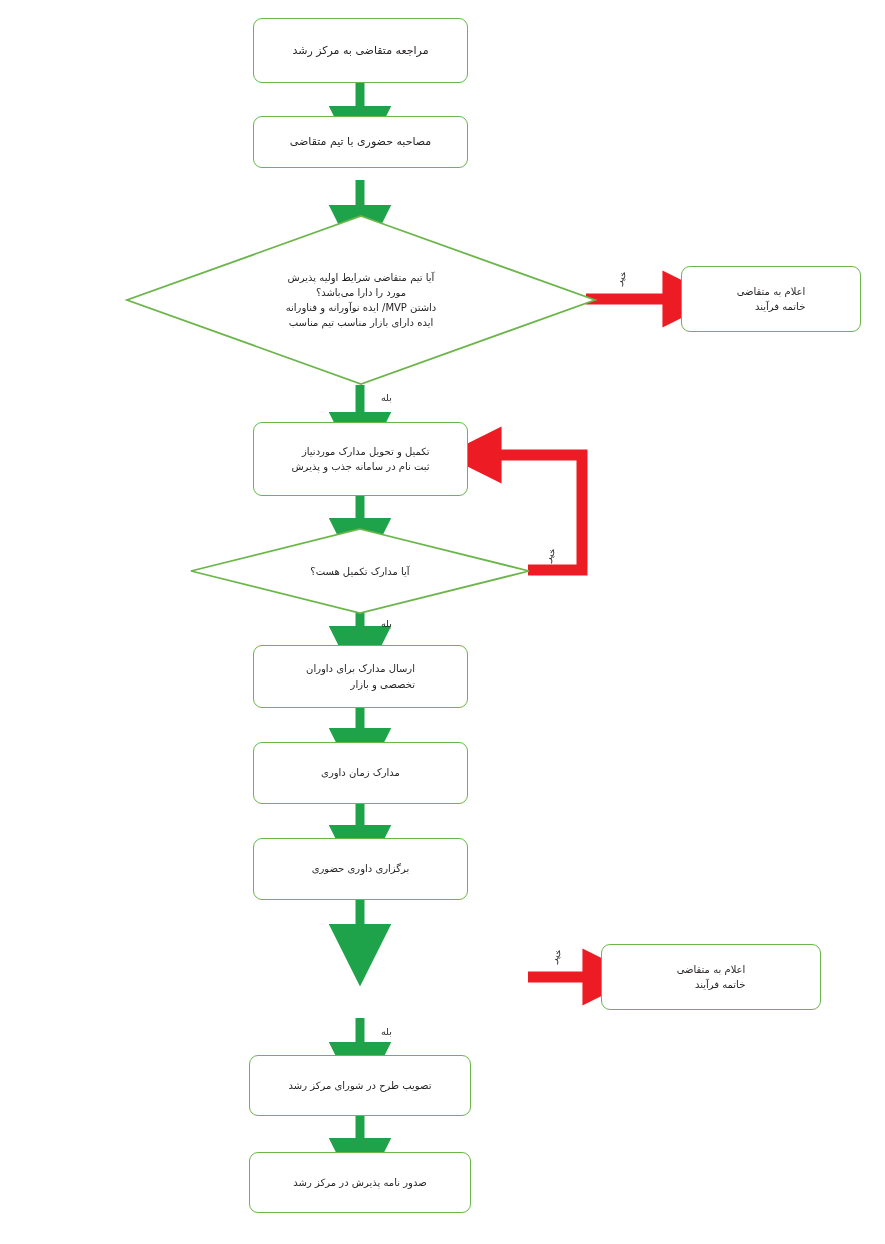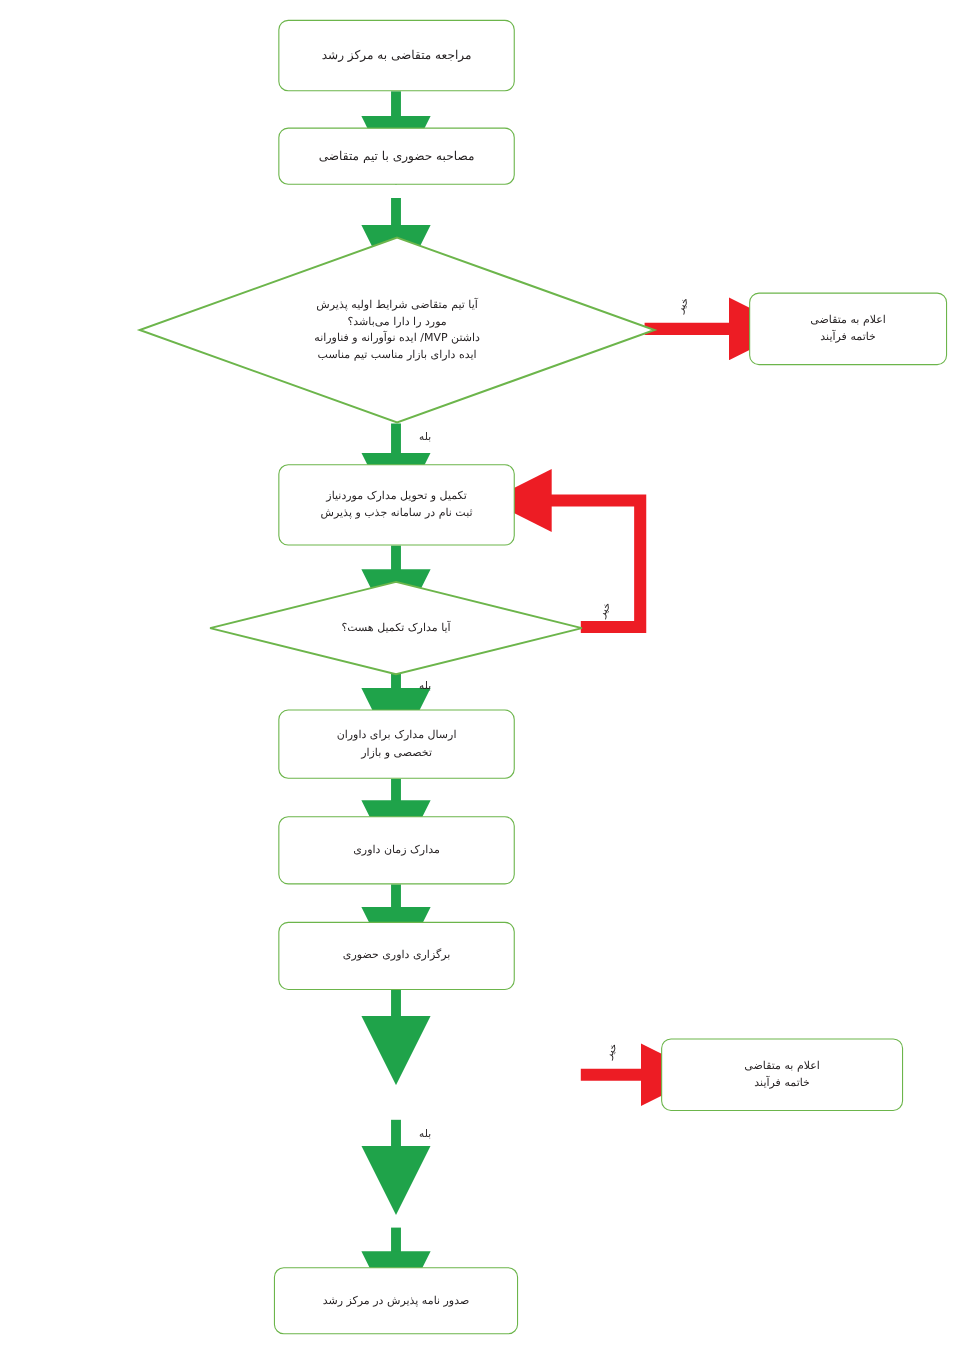--- a/index.html
+++ b/index.html
@@ -27,21 +27,21 @@
     pointer-events: none;
   }
 
   
   .node {
     position: absolute;
     box-sizing: border-box;
     display: flex;
     align-items: center;
     justify-content: center;
-    text-align: center;
+    text-align: right;
   }
   .proc {
     border: 1.6px solid #6CB54B;
     border-radius: 9px;
     background: #ffffff;
   }
   .proc .txt {
     direction: rtl;
     unicode-bidi: isolate;
     color: #231f20;
@@ -218,18 +218,21 @@
     <span class="txt fs10">
       <span>اعلام به متقاضی</span><br>
       <span>خاتمه فرآیند</span>
     </span>
   </div>
 
   <div class="elabel" style="left:381px; top:1026px;">
     <span>بله</span>
   </div>
 
+  <div class="node proc" style="left:249px; top:1055px; width:222px; height:61px;">
+    <span class="txt fs10">تصویب طرح در شورای مرکز رشد</span>
+  </div>
 
   <div class="node proc" style="left:249px; top:1152px; width:222px; height:61px;">
     <span class="txt fs10">صدور نامه پذیرش در مرکز رشد</span>
   </div>
 
 </div>
 
 </body></html>

